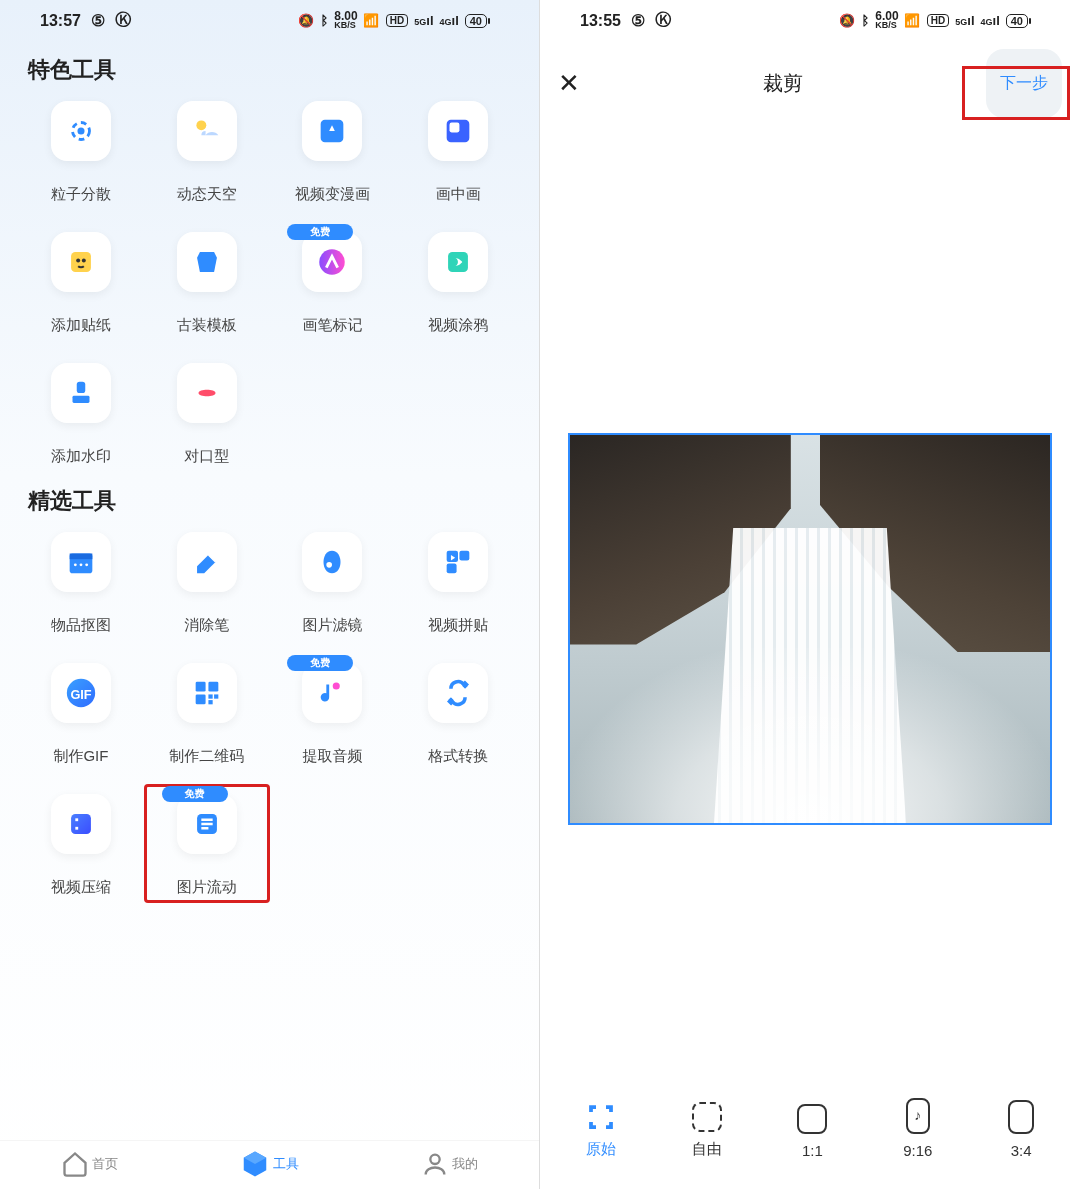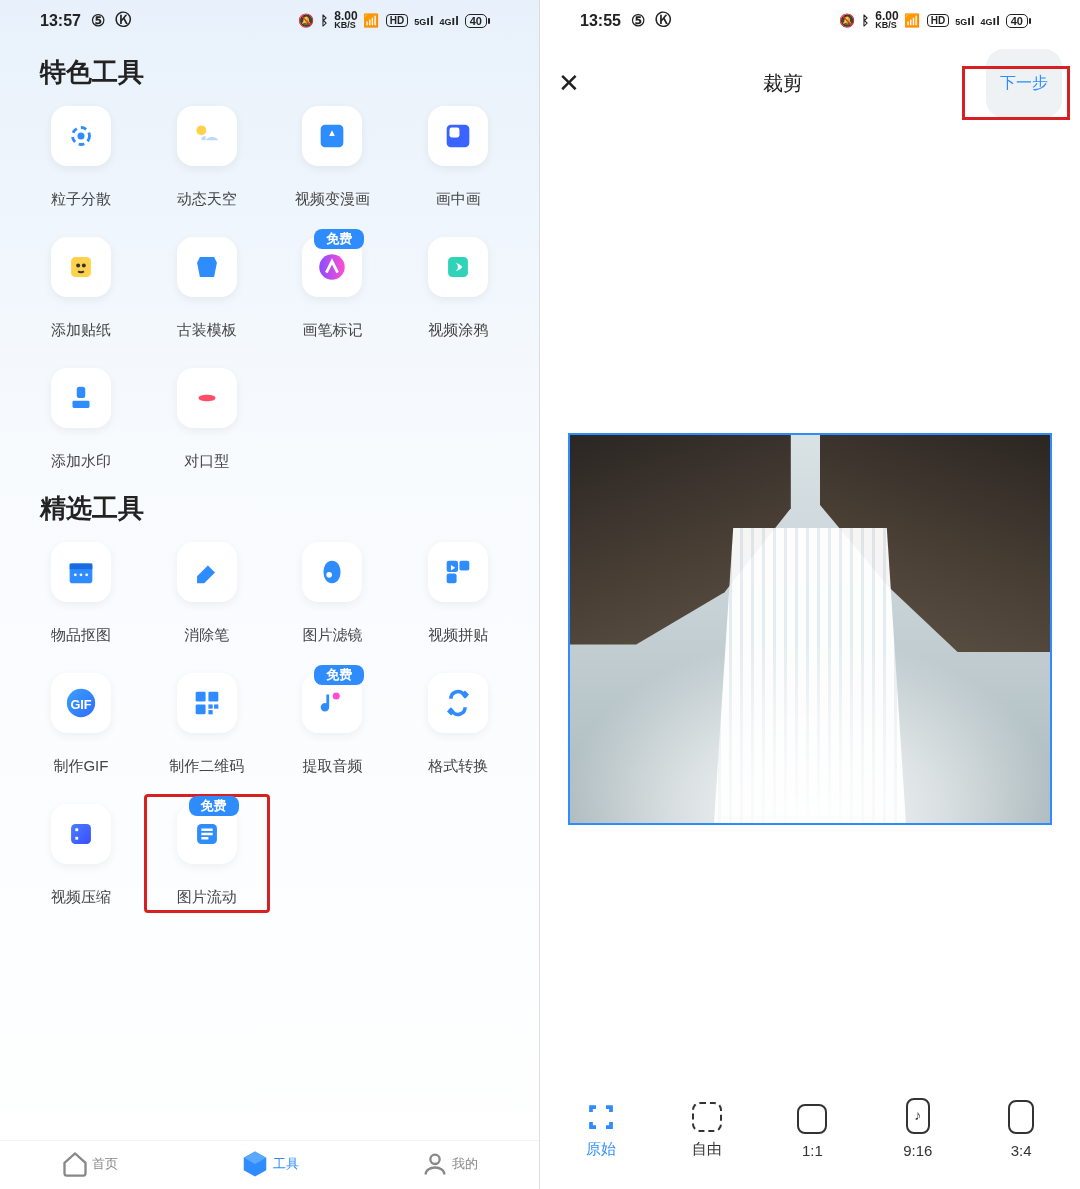--- a/index.html
+++ b/index.html
@@ -31,26 +31,26 @@
     color:#222;
   }
   .status .right { display:flex; align-items:center; gap:6px; font-size:13px;}
   .kbs { display:inline-flex; flex-direction:column; line-height:9px; font-size:9px; font-weight:700;}
   .kbs .t{font-size:12px;}
   .pill{border:1.4px solid #222;border-radius:4px;padding:0 3px;font-size:10px;font-weight:700;}
   .batt{border:1.4px solid #222;border-radius:5px;padding:0 4px;font-size:11px;font-weight:700;position:relative;}
   .batt::after{content:"";position:absolute;right:-4px;top:3px;width:2px;height:6px;background:#222;border-radius:1px;}
 
   
-  .section-title{font-size:26px;font-weight:700;color:#222;padding:20px 40px 12px;}
+  .section-title{font-size:22px;font-weight:700;color:#222;padding:20px 28px 12px;}
   .grid{display:grid;grid-template-columns:repeat(4,1fr);gap:28px 12px;padding:4px 24px 0;}
   .tool{display:flex;flex-direction:column;align-items:center;gap:24px;position:relative;}
   .tile{width:60px;height:60px;background:#fff;border-radius:16px;box-shadow:0 3px 10px rgba(0,0,0,.06);display:flex;align-items:center;justify-content:center;}
   .tool-label{font-size:15px;color:#444;}
-  .free-badge{position:absolute;top:-8px;right:25px;background:#2f8cff;color:#fff;font-size:13px;font-weight:600;padding:1px 12px;border-radius:8px;z-index:2;}
+  .free-badge{position:absolute;top:-8px;right:36px;background:#2f8cff;color:#fff;font-size:10px;font-weight:600;padding:1px 23px;border-radius:8px;z-index:2;}
   .red-box{position:absolute;top:-10px;left:-6px;right:-6px;bottom:-6px;border:3px solid #d82020;border-radius:4px;pointer-events:none;}
   .content-left{flex:1;overflow:hidden;}
 
   .tabbar{position:absolute;bottom:0;left:0;right:0;background:rgba(255,255,255,.97);display:flex;justify-content:space-around;align-items:center;padding:8px 0 10px;border-top:1px solid rgba(0,0,0,.04);}
   .tab-item{display:flex;flex-direction:row;align-items:center;gap:3px;color:#888;font-size:13px;}
   .tab-item.active{color:#2f8cff;}
 
   
   .crop-header{display:flex;align-items:center;justify-content:space-between;padding:14px 18px 8px;}
   .crop-title{font-size:20px;color:#222;font-weight:500;}

